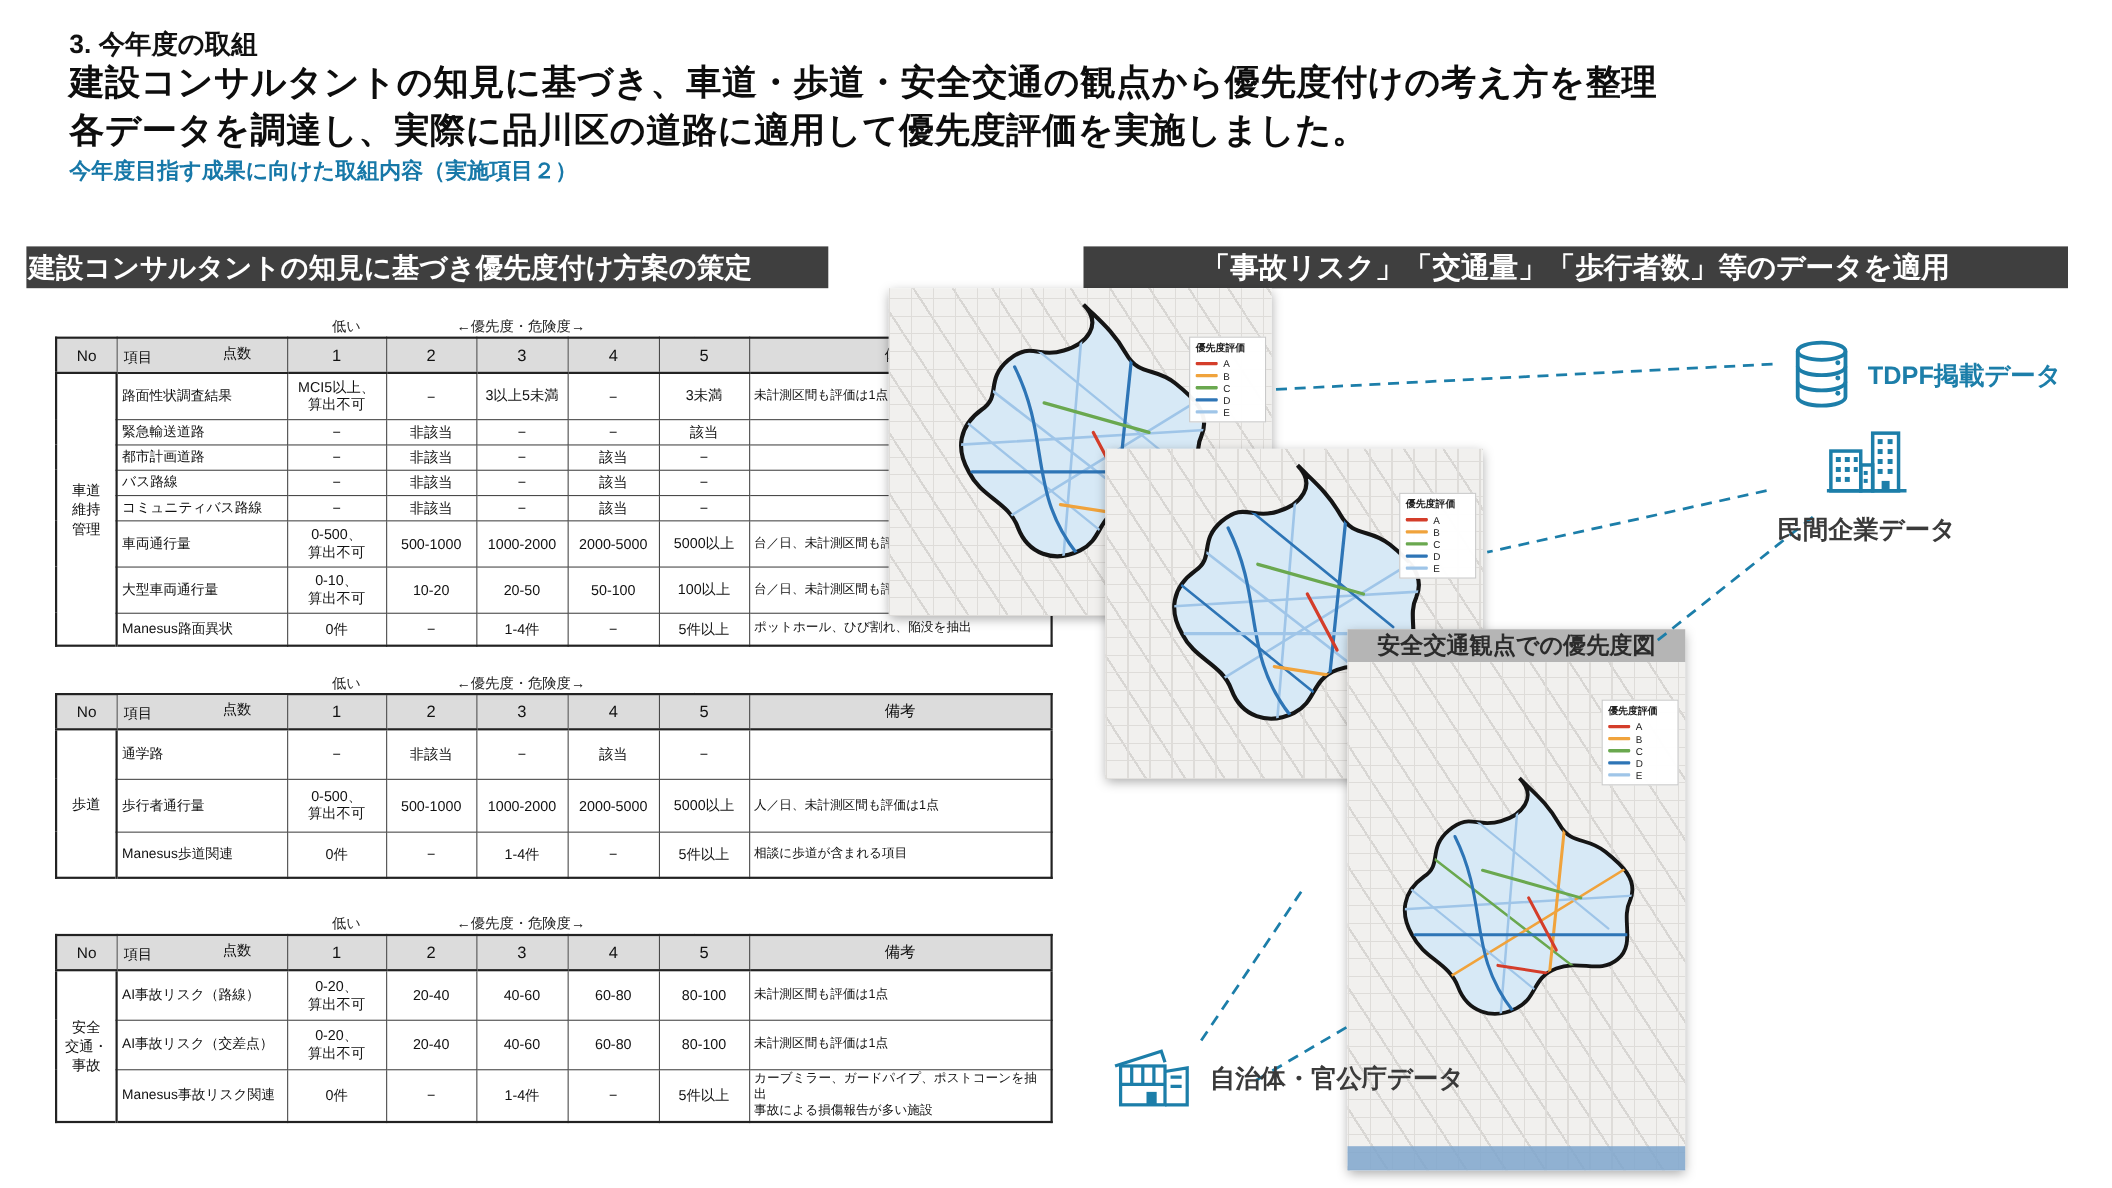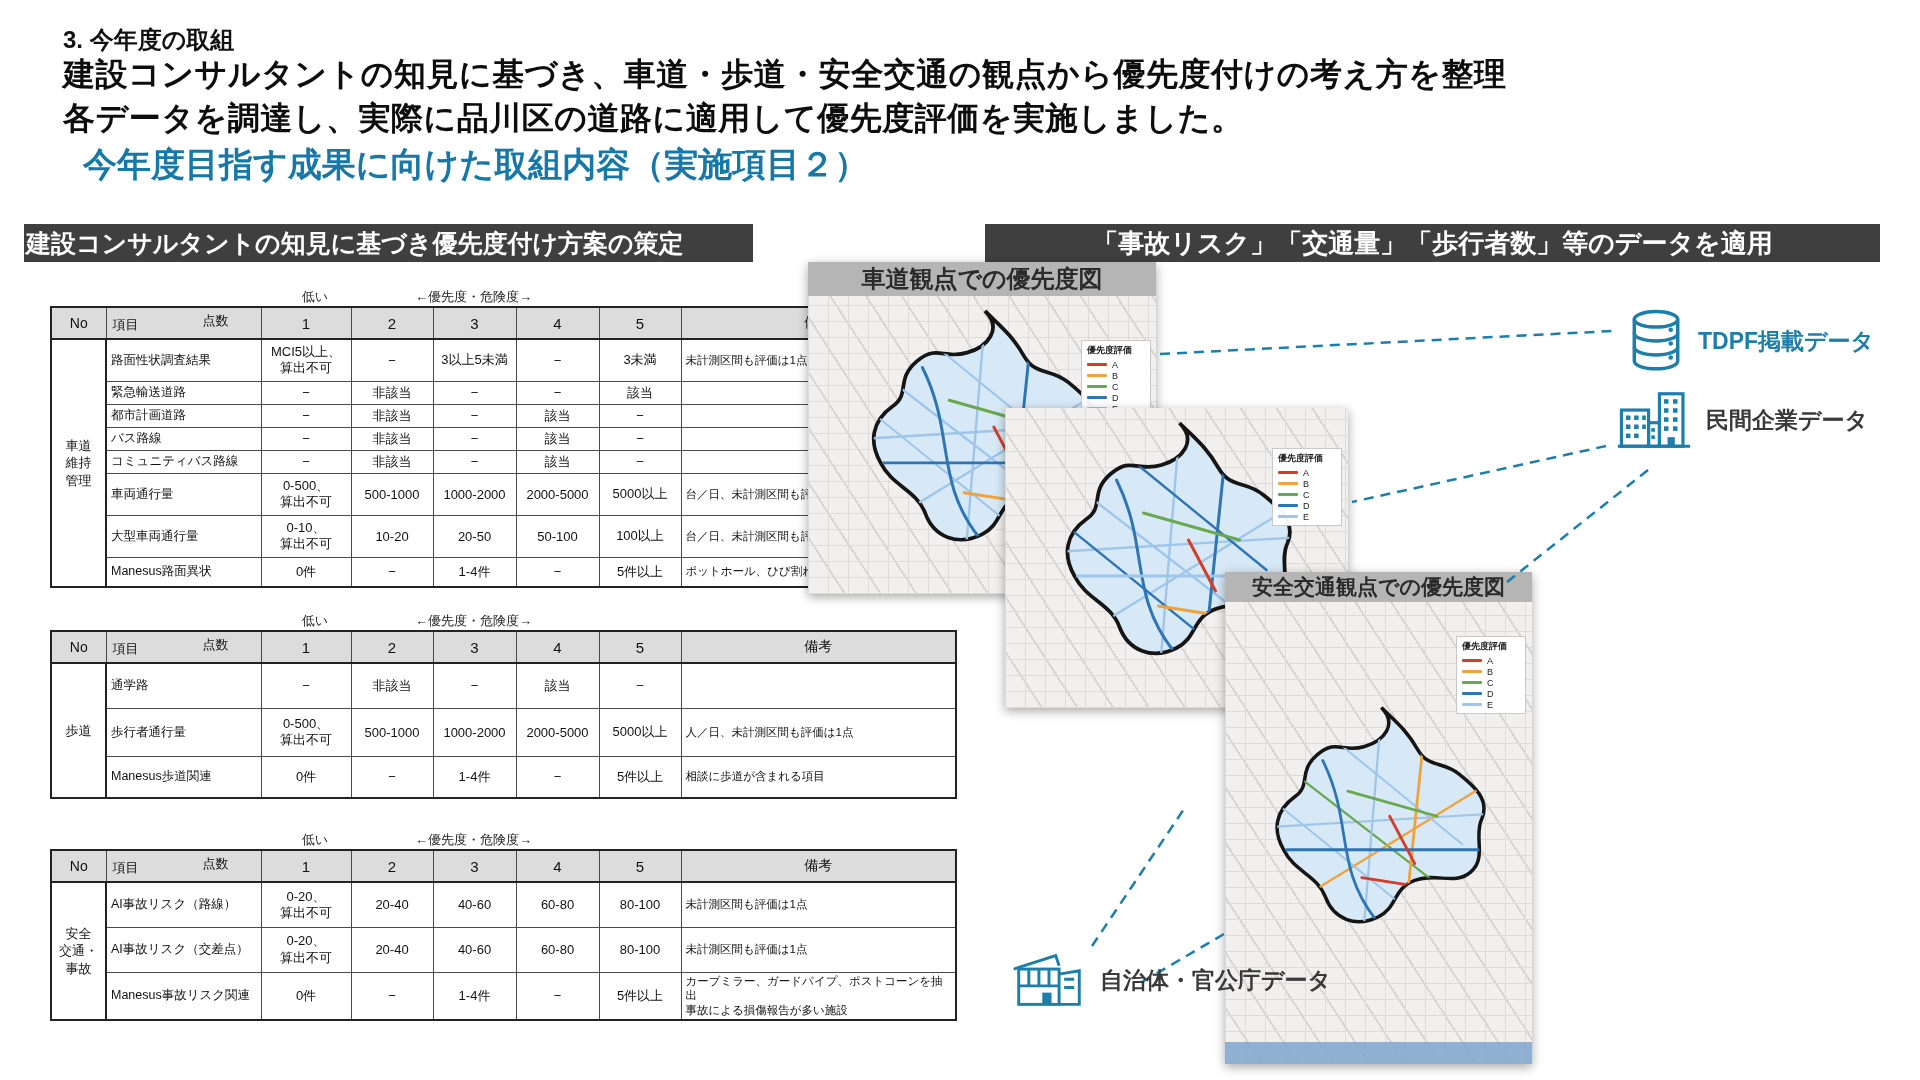--- a/index.html
+++ b/index.html
@@ -2,21 +2,21 @@
 <html lang="ja"><head>
 <meta charset="utf-8">
 <style>
   html,body{margin:0;padding:0;background:#fff;}
   body{font-family:"Liberation Sans","DejaVu Sans",sans-serif;color:#111;}
   .slide{position:relative;width:1920px;height:1080px;background:#fff;overflow:hidden;}
 
   
   .kicker{position:absolute;left:63px;top:24px;font-size:24px;font-weight:bold;color:#111;}
   .headline{position:absolute;left:63px;top:52px;font-size:32px;font-weight:bold;color:#0d0d0d;line-height:44px;letter-spacing:.5px;}
-  .subtitle{position:absolute;left:63px;top:142px;font-size:34px;font-weight:bold;color:#1778a8;margin-left:20px;}
+  .subtitle{position:absolute;left:63px;top:142px;font-size:20px;font-weight:bold;color:#1778a8;}
 
   
   .sec-header{position:absolute;top:224px;height:38px;background:#3f3f3f;color:#fff;font-weight:bold;display:flex;align-items:center;}
   .sec-header.left{left:24px;width:727px;font-size:25px;padding-left:2px;}
   .sec-header.right{left:985px;width:895px;font-size:26px;justify-content:center;}
 
   
   .scale-row{position:absolute;left:50px;width:905px;display:grid;grid-template-columns:210px 90px 82px 83px 83px 82px;font-size:13px;color:#222;}
   .scale-row .s-low{grid-column:2;justify-self:center;white-space:nowrap;margin-left:20px;}
   .scale-row .s-mid{grid-column:4;justify-self:center;white-space:nowrap;}
@@ -63,21 +63,21 @@
   .legend .lg-lab{font-size:9px;}
   #map1 .legend{right:5px;top:44px;}
   #map2 .legend{right:6px;top:40px;}
   #map3 .legend{right:6px;top:34px;}
 
   
   .source{position:absolute;display:flex;align-items:center;gap:14px;z-index:5;}
   .source .lbl{font-size:23px;font-weight:bold;color:#3a3a3a;white-space:nowrap;}
   .source .lbl.teal{color:#1c7ea9;}
   #src-tdpf{left:1628px;top:308px;}
-  #src-private{left:1616px;top:388px;}
+  #src-private{left:1616px;top:388px;flex-direction:column;}
   #src-gov{left:1012px;top:950px;}
 
   
   #connectors{position:absolute;left:0;top:0;width:1920px;height:1080px;z-index:4;pointer-events:none;}
 </style>
 </head>
 <body>
 
 <div class="slide">
 
@@ -327,21 +327,20 @@
       <td>1-4件</td>
       <td>−</td>
       <td>5件以上</td>
       <td class="rem">カーブミラー、ガードパイプ、ポストコーンを抽出
 事故による損傷報告が多い施設</td>
     </tr>
   </tbody>
     </table>
 
   <div class="map-card" id="map1">
-    <div class="map-head">車道観点での優先度図</div>
     <div class="map-body">
       <svg class="blob" viewBox="0 0 220 200" preserveAspectRatio="xMidYMid meet">
         <defs>
             <clipPath id="clipA">
               <path d="M112,10 C124,22 114,34 100,38 C84,43 80,32 66,44 C52,56 62,66 50,74 C36,84 34,98 42,112 C50,128 66,130 72,146 C78,162 94,168 110,160 C124,153 120,140 136,134 C152,128 164,138 176,128 C188,118 178,102 184,90 C190,76 178,66 168,58 C156,48 146,54 138,40 C130,26 122,20 112,10 Z"></path>
             </clipPath>
           </defs>
         <path d="M112,10 C124,22 114,34 100,38 C84,43 80,32 66,44 C52,56 62,66 50,74 C36,84 34,98 42,112 C50,128 66,130 72,146 C78,162 94,168 110,160 C124,153 120,140 136,134 C152,128 164,138 176,128 C188,118 178,102 184,90 C190,76 178,66 168,58 C156,48 146,54 138,40 C130,26 122,20 112,10 Z" fill="#d7e9f6" stroke="#151515" stroke-width="2.5"></path>
         <g clip-path="url(#clipA)" fill="none" stroke-linecap="round">
           <path d="M28,96 L195,86" stroke="#9fc5e8" stroke-width="1.6"></path>

